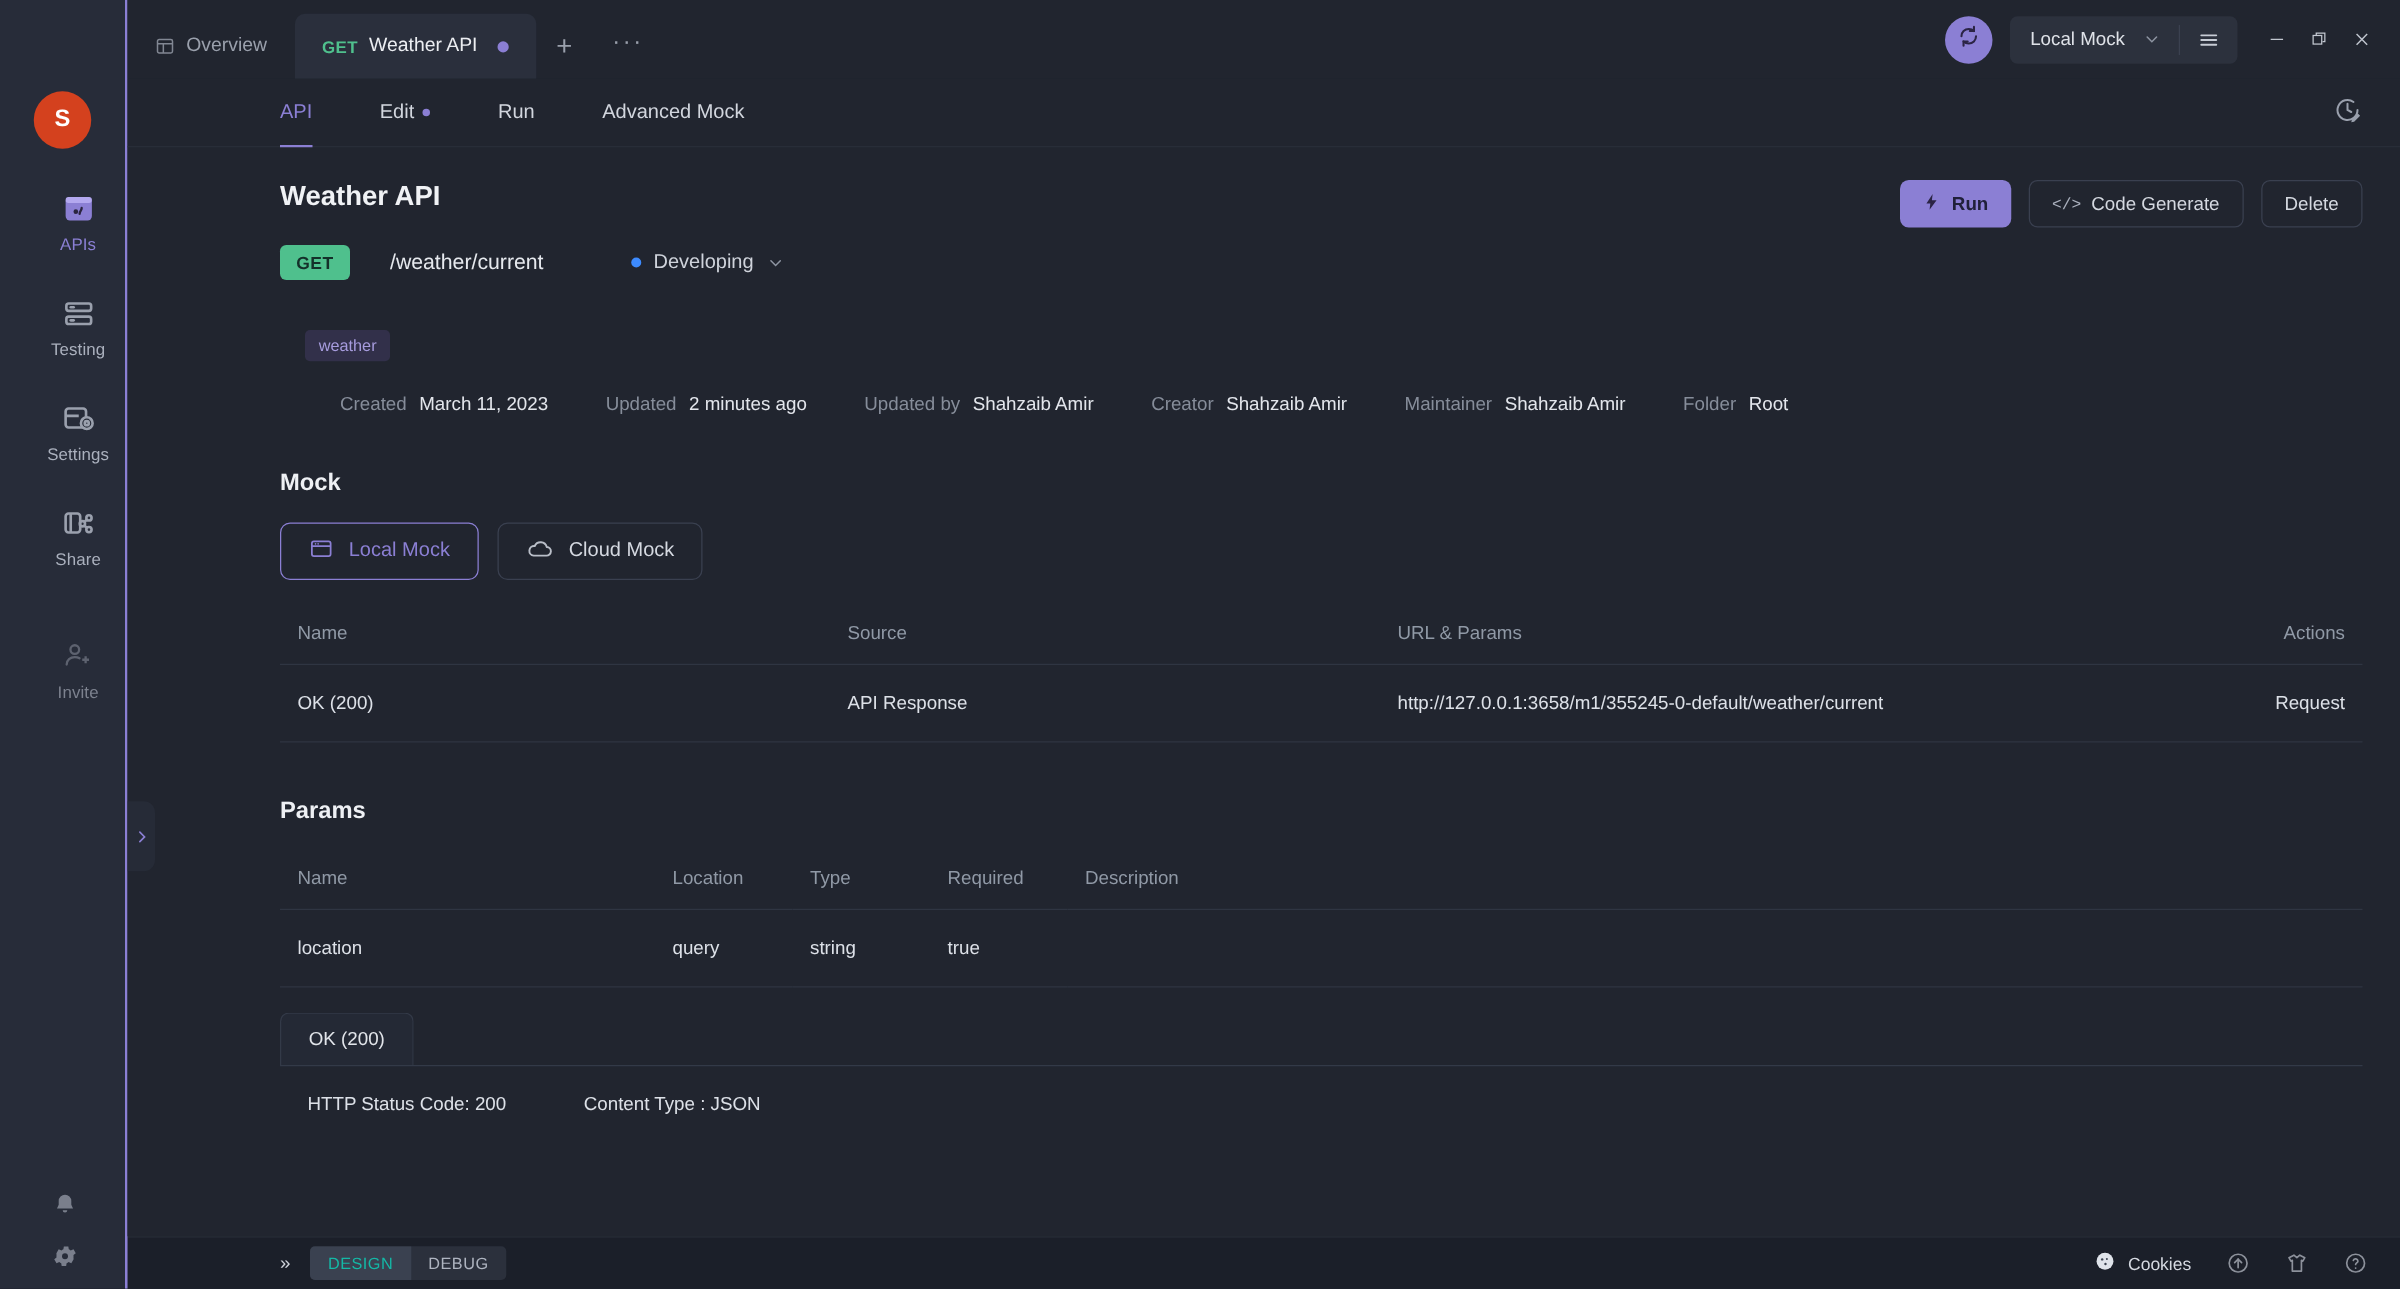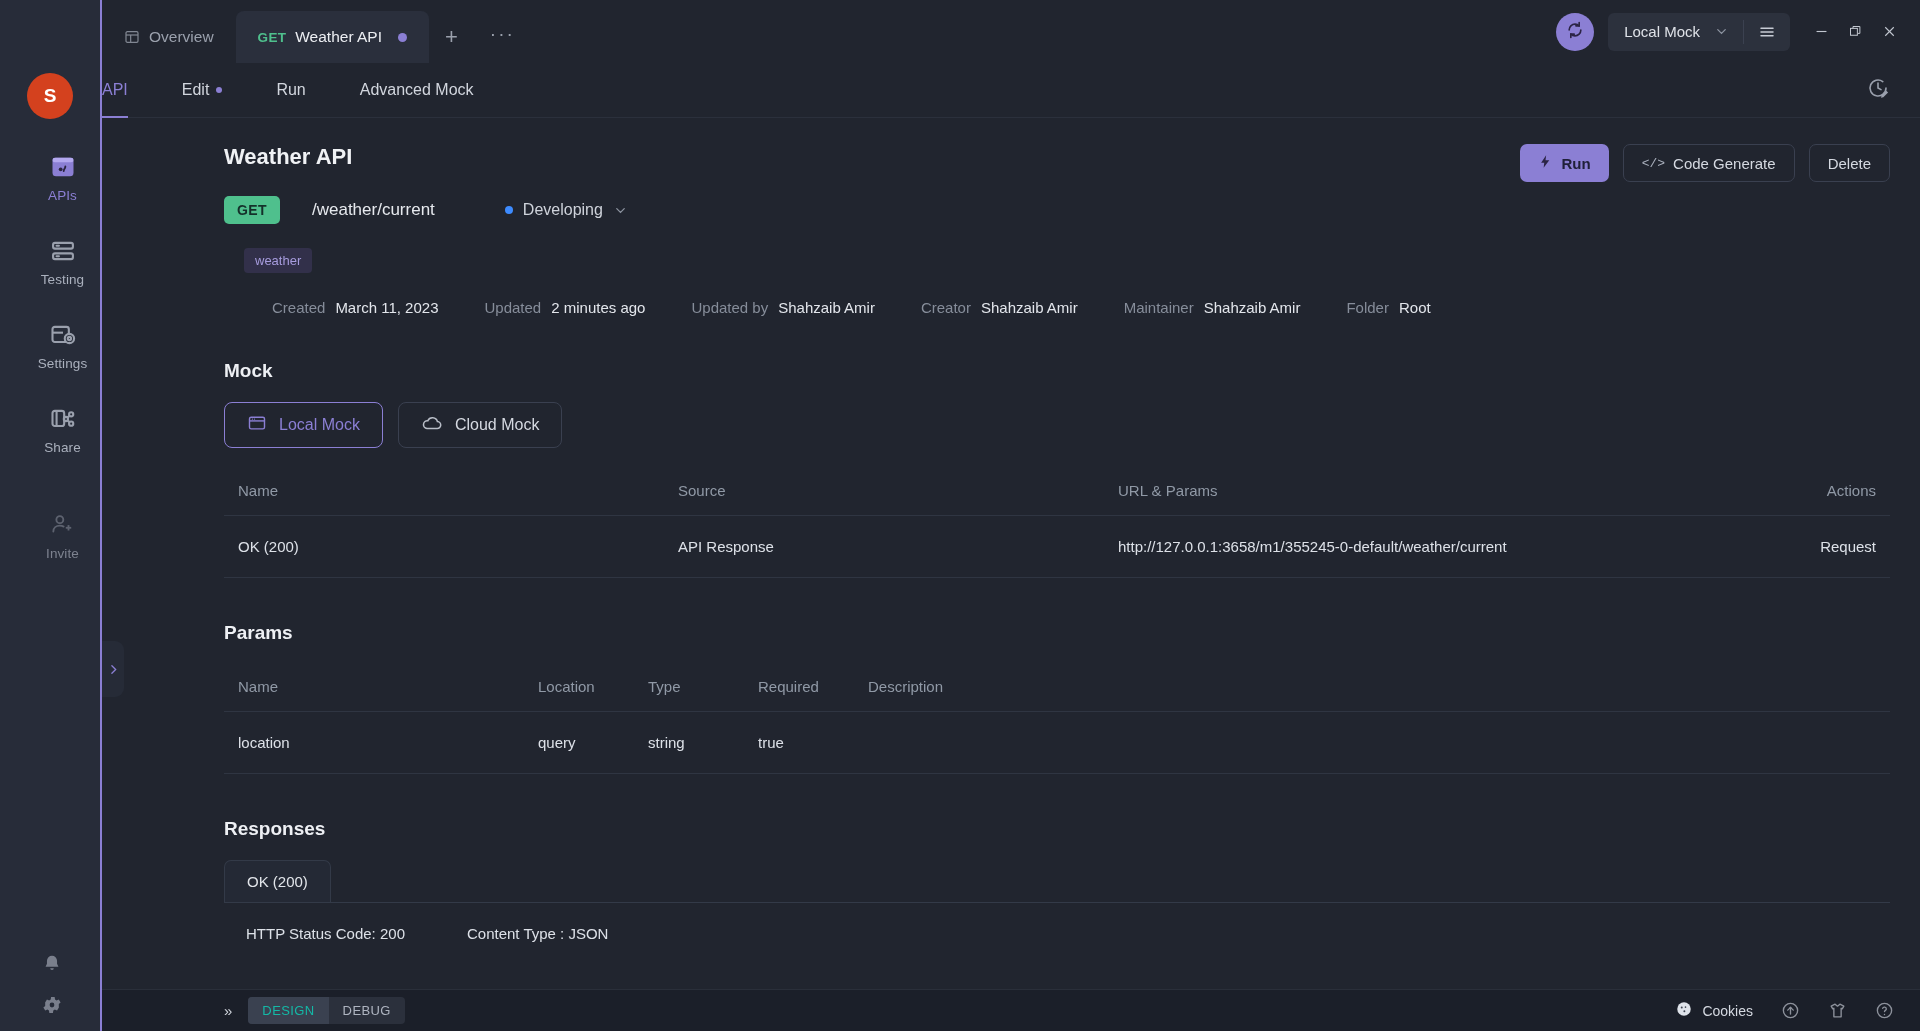--- a/index.html
+++ b/index.html
@@ -85,21 +85,21 @@
   .env-name { padding: 0 14px 0 16px; font-size: 15px; color:#dfe2e8; white-space:nowrap; }
   .env-caret { padding-right: 14px; color:#8d94a1; display:flex; align-items:center; }
   .env-div { width:1px; height:24px; background:#3b4150; }
   .env-burger { padding: 0 14px; display:flex; align-items:center; cursor:pointer; }
   .wctrl { display:flex; align-items:center; gap:0; margin-left: 14px; }
   .wbtn { width: 34px; height: 40px; display:flex; align-items:center; justify-content:center; cursor:pointer; color:#c2c7d0; }
 
   
   #subtabs {
     height: 55px; background: #21252f; display:flex; align-items:center;
-    position: relative; flex: 0 0 55px;
+    padding-left: 122px; position: relative; flex: 0 0 55px;
     border-bottom: 1px solid #2b303c;
   }
   .subtab {
     font-size: 16px; color:#d2d6de; margin-right: 54px; cursor:pointer;
     height: 55px; display:flex; align-items:center; position:relative;
   }
   .subtab.active { color:#8b7fd4; }
   .subtab.active::after {
     content:""; position:absolute; bottom:0; left:0; right:0; height:2px; background:#8b7fd4;
   }
@@ -118,21 +118,21 @@
   .badge-get {
     background:#4fc08d; color:#14302a; font-weight:bold; font-size:14px;
     padding: 6px 13px; border-radius: 5px; letter-spacing:.4px;
   }
   .path { font-size: 17px; color:#e6e9ee; margin-left: 32px; font-weight: 500; }
   .status-wrap { display:flex; align-items:center; margin-left: 70px; cursor:pointer; }
   .status-dot { width:8px; height:8px; border-radius:50%; background:#3d8bff; margin-right:10px; }
   .status-text { font-size: 16px; color:#cfd3db; }
   .status-caret { margin-left: 10px; color:#8d94a1; display:flex; align-items:center;}
 
-  .tag-row { margin-top: 24px; padding-left: 20px; }
+  .tag-row { margin-top: 40px; padding-left: 20px; }
   .tag {
     display:inline-block; background:#32304a; color:#a79cde;
     font-size: 13px; padding: 5px 11px; border-radius: 4px;
   }
 
   .meta-row { display:flex; align-items:flex-start; margin-top: 26px; flex-wrap: nowrap; margin-left: 48px; }
   .meta-item { display:flex; align-items:baseline; margin-right: 46px; white-space:nowrap; }
   .meta-k { font-size: 15px; color:#868d9a; margin-right: 10px; }
   .meta-v { font-size: 15px; color:#e3e6ec; }
 
@@ -518,21 +518,20 @@
             <tr>
               <td>location</td>
               <td>query</td>
               <td>string</td>
               <td>true</td>
               <td></td>
             </tr>
           </tbody>
         </table>
 
-        <div class="sec-title">Responses</div>
 
         <div class="resp-tabs">
           <div class="resp-tab">OK (200)</div>
         </div>
         <div class="resp-line"></div>
         <div class="resp-body">
           <span>HTTP Status Code: 200</span>
           <span>Content Type : JSON</span>
         </div>
       </div>

